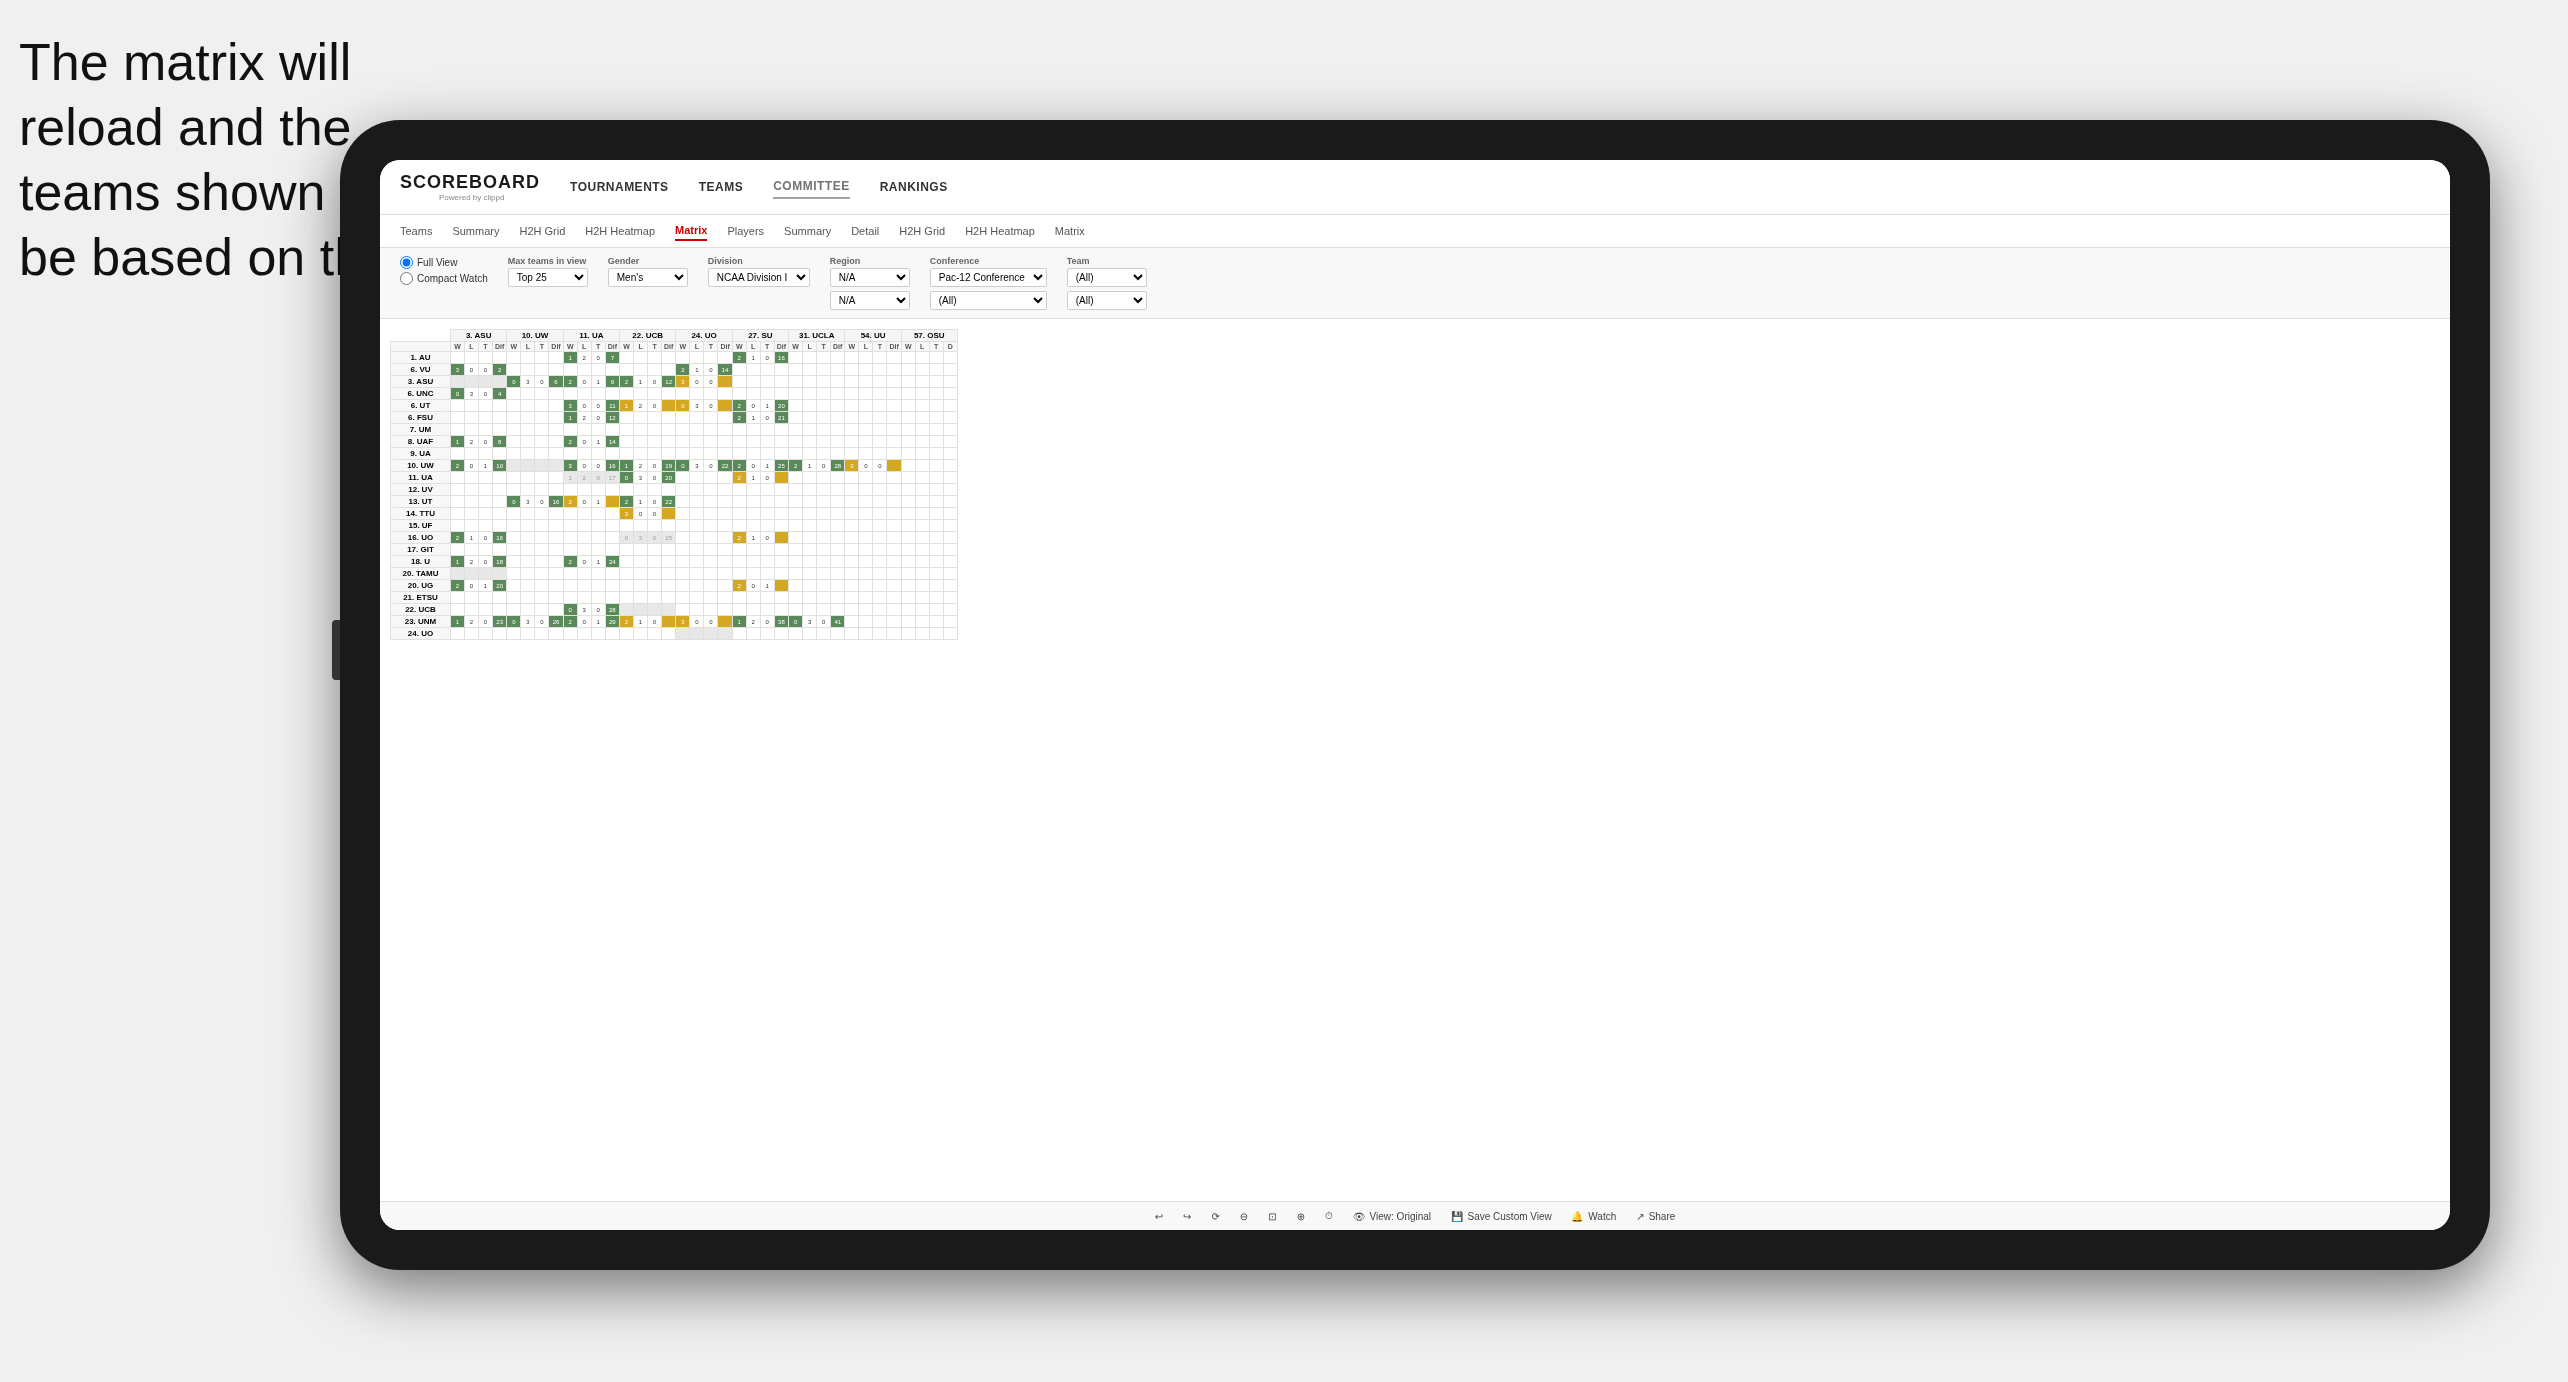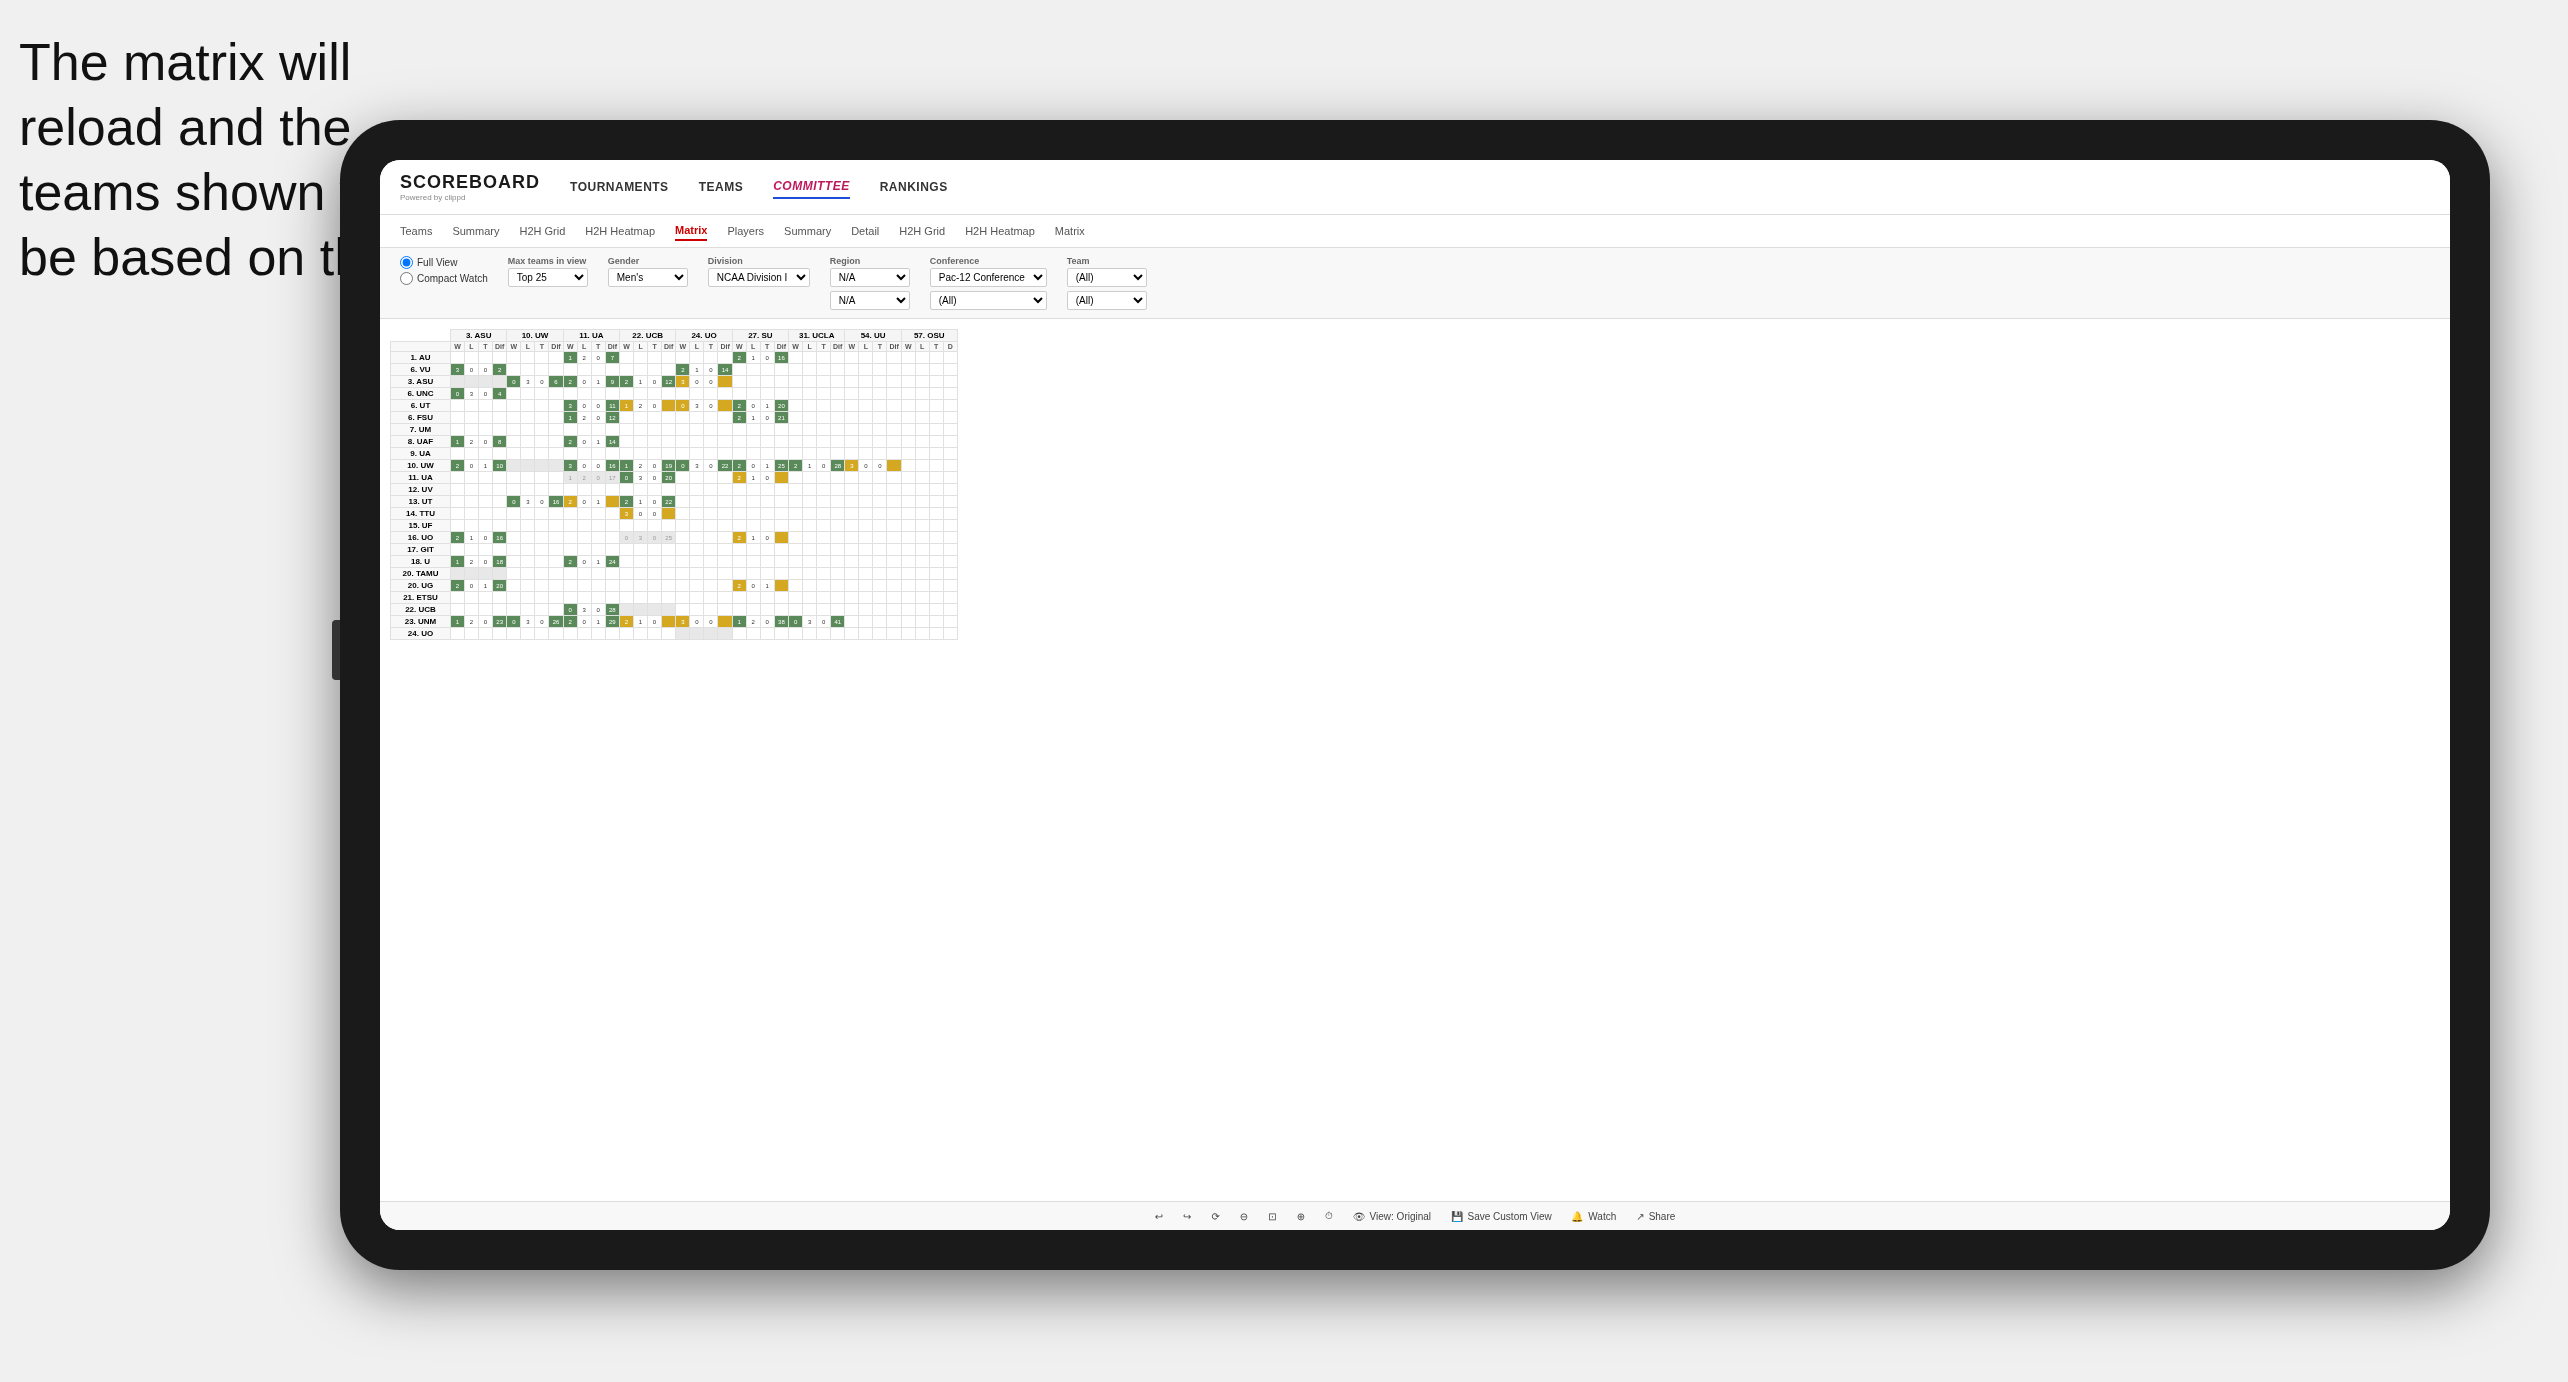--- a/index.html
+++ b/index.html
@@ -86,42 +86,42 @@
     .logo-title {
       font-size: 18px;
       font-weight: 900;
       color: #1a1a1a;
       letter-spacing: 1px;
     }
 
     .logo-subtitle {
       font-size: 8px;
       color: #888;
+      margin-left: 39px;
     }
 
     .nav-items {
       display: flex;
       gap: 30px;
       align-items: center;
     }
 
     .nav-item {
       font-size: 12px;
       font-weight: 600;
       color: #333;
       cursor: pointer;
       text-transform: uppercase;
       letter-spacing: 0.5px;
       padding: 4px 0;
     }
 
     .nav-item.active {
-      color: #be185d;
-      border-bottom: 2px solid #1d4ed8;
-      font-style: italic;
+      color: #737373;
+      border-bottom: 2px solid #a3a3a3;
     }
 
     
     .sub-nav {
       display: flex;
       align-items: center;
       padding: 6px 20px;
       border-bottom: 1px solid #ddd;
       gap: 20px;
       background: #fff;

